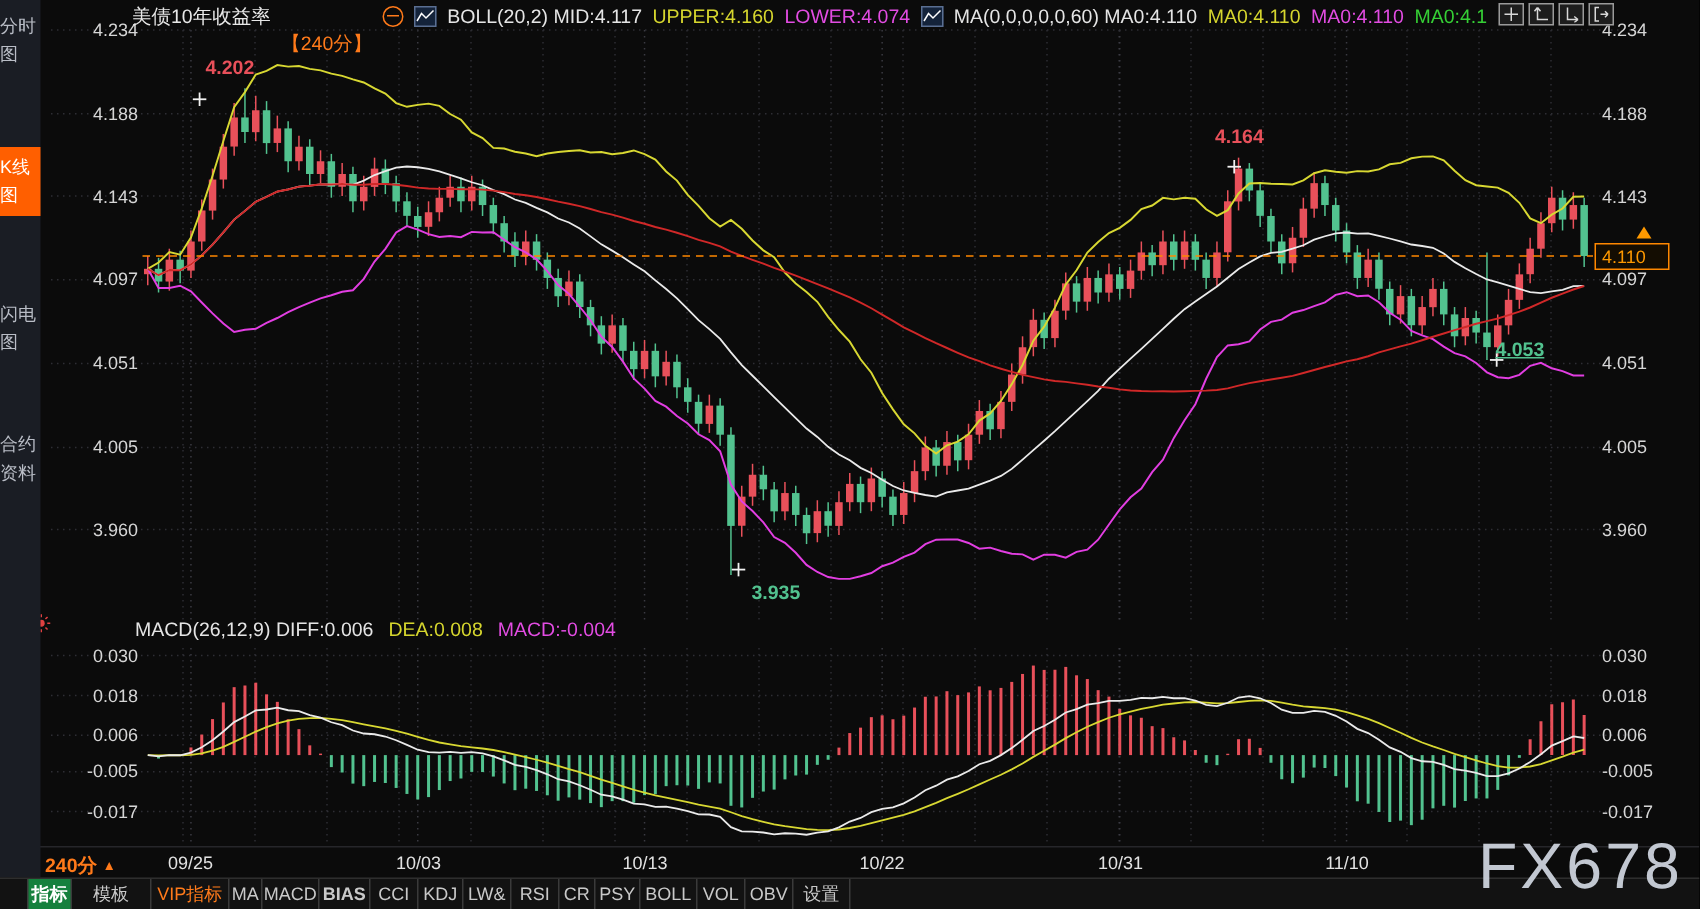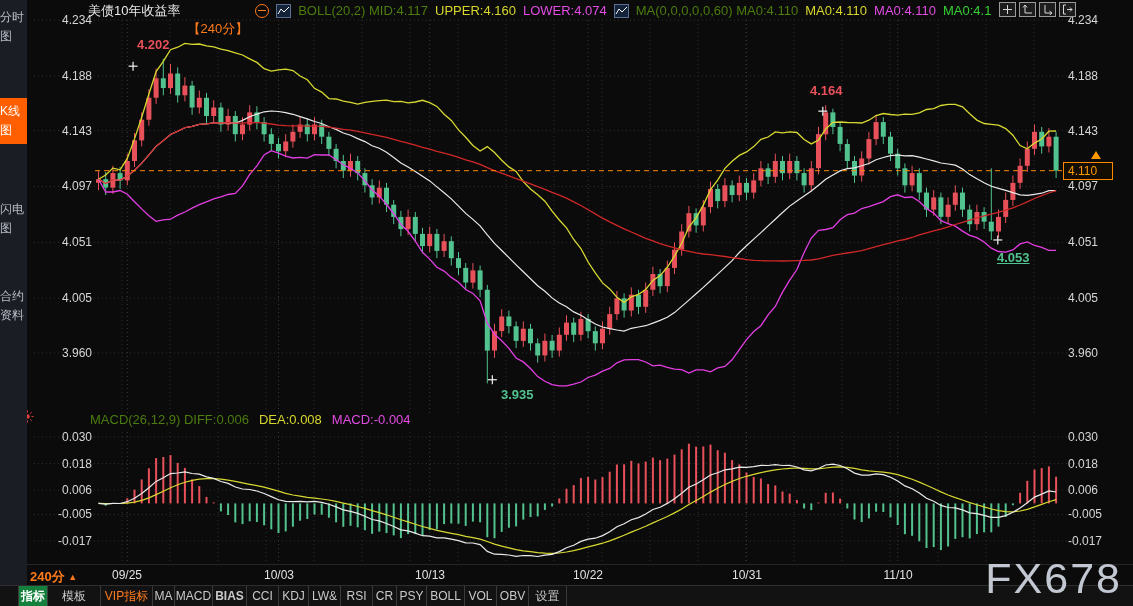--- a/index.html
+++ b/index.html
@@ -9,21 +9,21 @@
   .grid{stroke:#2e2e34;stroke-dasharray:1 3;stroke-width:1;}
   .grid2{stroke:#3a3a42;stroke-dasharray:1 3;stroke-width:1;}
   
   .sidebar{position:absolute;left:0;top:0;width:27px;height:585px;background:#1a1d24;z-index:3;}
   .side-item{position:absolute;left:0;width:27px;text-align:left;color:#b9bdc6;font-size:12px;line-height:19px;word-break:break-all;padding:4px 0;cursor:pointer;}
   .side-item.active{background:#ff5f00;color:#fff;}
   
   .header{position:absolute;left:88px;top:2px;height:17px;display:flex;align-items:center;gap:7px;font-size:13px;white-space:nowrap;z-index:4;}
   .h-title{color:#e8e8e8;}
   .h-period{color:#ff7a1a;margin-top:36px;}
-  .h-white{color:#4d7c0f;}
+  .h-white{color:#e5e5e5;}
   .h-yellow{color:#d6d62e;}
   .h-magenta{color:#e24ce2;}
   .h-green{color:#35cf35;}
   .collapse{width:12px;height:12px;border:1px solid #ff7a1a;border-radius:50%;position:relative;display:inline-block;cursor:pointer;}
   .collapse::after{content:"";position:absolute;left:2px;right:2px;top:5px;height:1px;background:#ff7a1a;}
   .mini-icon{display:inline-flex;width:13px;height:12px;background:#14233a;border:1px solid #5a6f92;align-items:center;}
   
   .ticons{position:absolute;left:999px;top:2px;display:flex;gap:3px;z-index:4;}
   .ticon{width:15px;height:13px;border:1px solid #9a9a9a;background:#1d1d1d;display:flex;align-items:center;justify-content:center;cursor:pointer;}
   
@@ -663,16 +663,16 @@
       <div class="axlab axl" style="top: 534px;">-0.017</div>
       <div class="axlab axr" style="top: 534px;">-0.017</div>
       <div class="datelab" style="left: 127px;">09/25</div>
       <div class="datelab" style="left: 279px;">10/03</div>
       <div class="datelab" style="left: 430px;">10/13</div>
       <div class="datelab" style="left: 588px;">10/22</div>
       <div class="datelab" style="left: 747px;">10/31</div>
       <div class="datelab" style="left: 898px;">11/10</div>
       <div class="ann" style="left: 137px; top: 37px; color: rgb(232, 80, 90);">4.202</div>
       <div class="ann" style="left: 810px; top: 83px; color: rgb(232, 80, 90);">4.164</div>
-      <div class="ann" style="left: 997px; top: 250px; color: rgb(82, 194, 143); text-decoration: underline;">4.053</div>
+      <div class="ann" style="left: 997px; top: 225px; color: rgb(82, 194, 143); text-decoration: underline;">4.053</div>
       <div class="ann" style="left: 501px; top: 387px; color: rgb(82, 194, 143);">3.935</div>
     </div>
 </div>
 
 </body></html>

